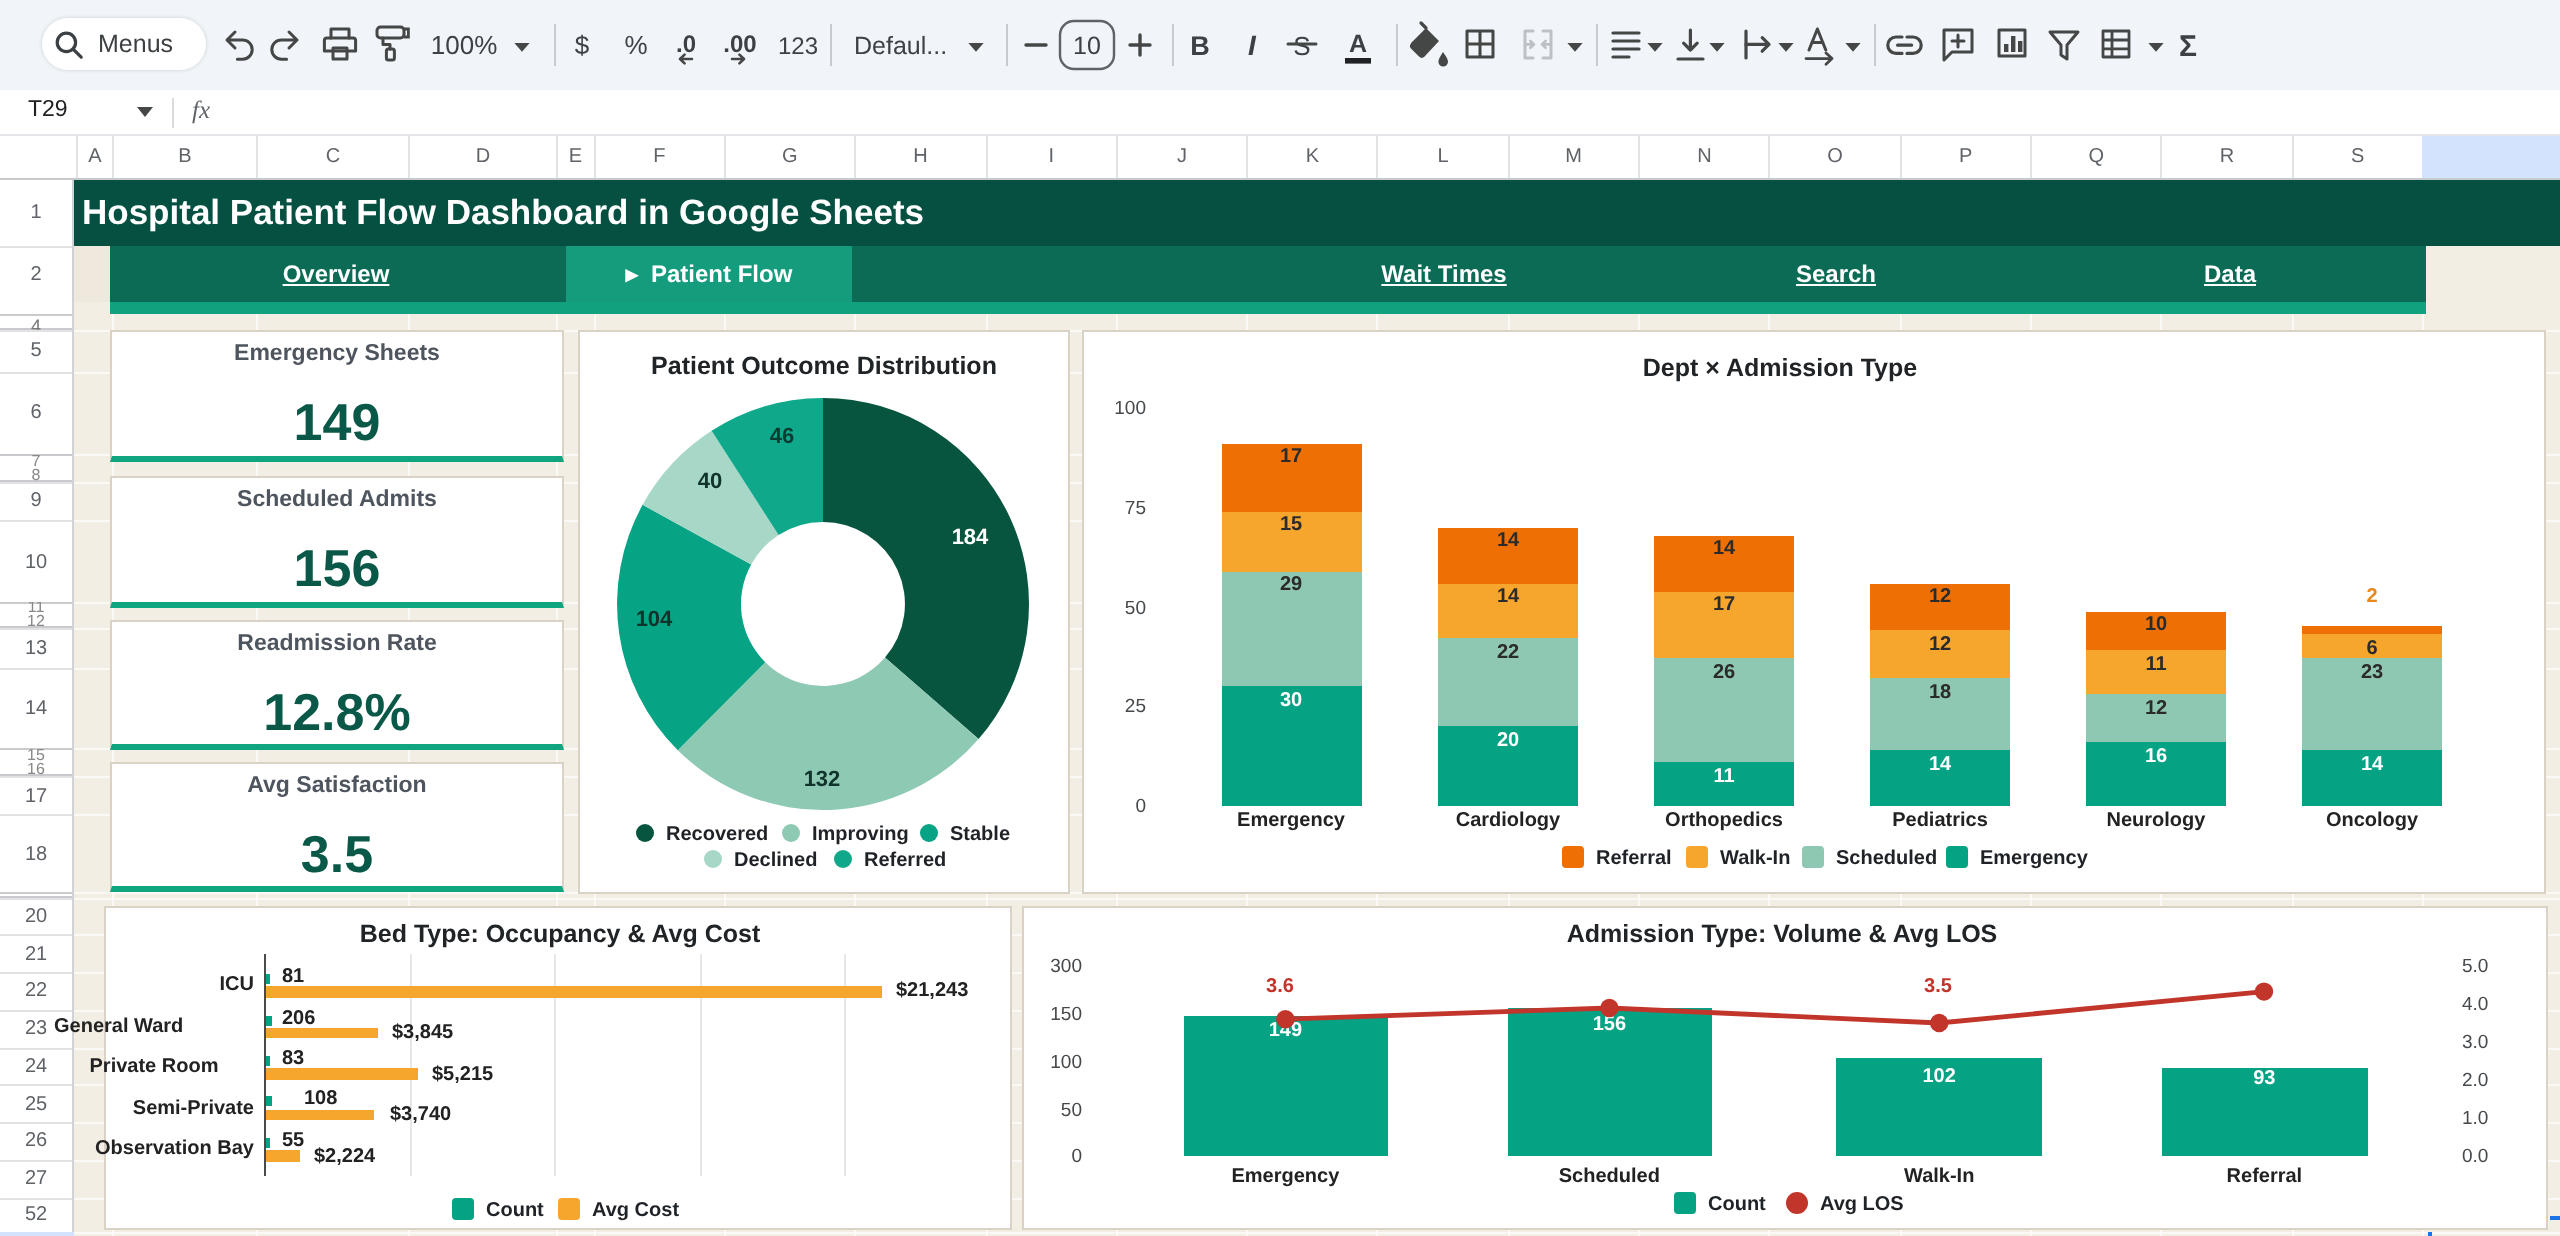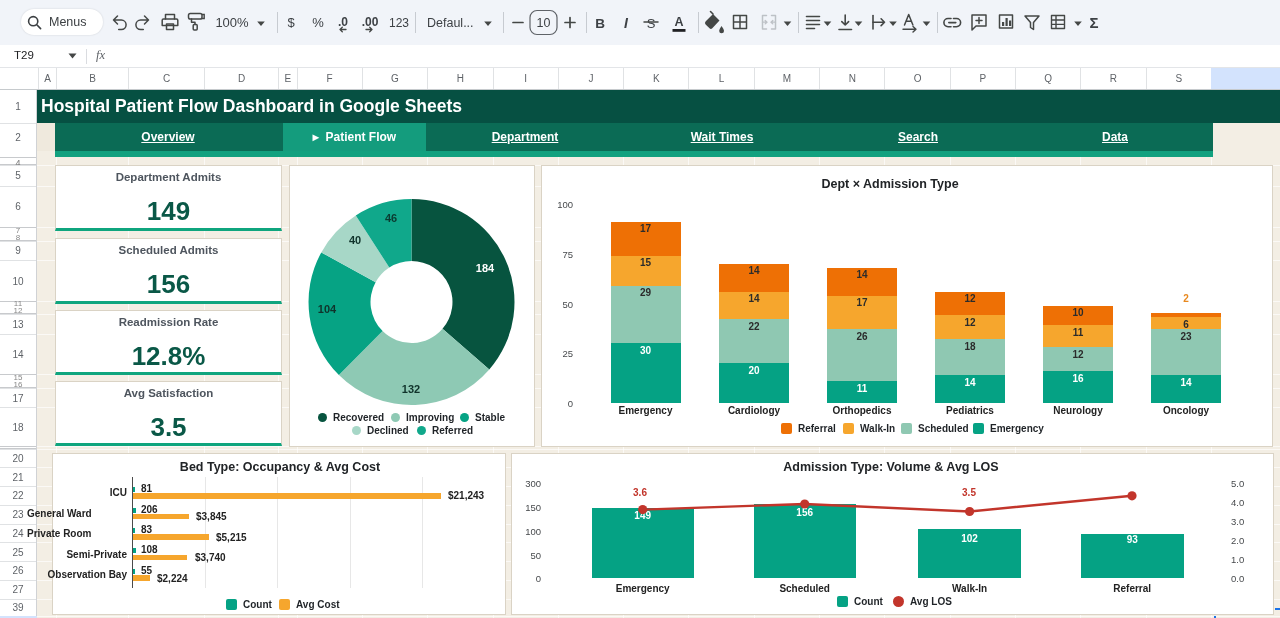--- a/index.html
+++ b/index.html
@@ -148,21 +148,21 @@
       <div class="rh" style="top:298.0px;height:19.3px">17</div>
       <div class="rh" style="top:317.3px;height:38.5px">18</div>
       <div class="rh" style="top:358.6px;height:18.8px">20</div>
       <div class="rh" style="top:377.4px;height:18.7px">21</div>
       <div class="rh" style="top:396.1px;height:18.7px">22</div>
       <div class="rh" style="top:414.8px;height:18.7px">23</div>
       <div class="rh" style="top:433.5px;height:18.8px">24</div>
       <div class="rh" style="top:452.3px;height:18.7px">25</div>
       <div class="rh" style="top:471.0px;height:18.7px">26</div>
       <div class="rh" style="top:489.7px;height:18.8px">27</div>
-      <div class="rh" style="top:508.5px;height:17.8px">39</div>
+      <div class="rh" style="top:508.5px;height:17.8px">52</div>
 <div class="abs" style="left:0;top:66.5px;width:36px;height:8.599999999999994px;border-top:1px solid #c8cacd;border-bottom:1px solid #c8cacd"></div>
       <div class="abs" style="left:0;top:137px;width:36px;height:13.800000000000011px;border-top:1px solid #c8cacd;border-bottom:1px solid #c8cacd"></div>
       <div class="abs" style="left:0;top:211.3px;width:36px;height:12.5px;border-top:1px solid #c8cacd;border-bottom:1px solid #c8cacd"></div>
       <div class="abs" style="left:0;top:284.3px;width:36px;height:13.699999999999989px;border-top:1px solid #c8cacd;border-bottom:1px solid #c8cacd"></div>
       <div class="abs" style="left:0;top:355.8px;width:36px;height:2.8000000000000114px;border-top:1px solid #c8cacd;border-bottom:1px solid #c8cacd"></div>
       <div class="abs" style="left:0;top:66.5px;width:36px;height:8.6px;overflow:hidden;font-size:9px;color:#777;text-align:center;line-height:13px">4</div>
 <div class="abs" style="left:0;top:137px;width:36px;height:13.8px;overflow:hidden;font-size:8px;color:#888;text-align:center;line-height:7px">7<br>8</div>
 <div class="abs" style="left:0;top:211.3px;width:36px;height:12.5px;overflow:hidden;font-size:8px;color:#888;text-align:center;line-height:6.5px">11<br>12</div>
 <div class="abs" style="left:0;top:284.3px;width:36px;height:13.7px;overflow:hidden;font-size:8px;color:#888;text-align:center;line-height:7px">15<br>16</div>
 <div style="position:absolute;left:0;top:526.3px;width:37px;height:2px;background:#d3e3fd"></div>
@@ -211,39 +211,39 @@
     <div class="abs" style="left:37px;top:616.3px;width:1243px;height:1px;background:rgba(255,255,255,.65)"></div>
 
 <div class="abs" style="left:37px;top:90px;width:1243px;height:33px;background:#065042"></div>
 <div class="abs" style="left:41px;top:90px;height:33px;display:flex;align-items:center;font-weight:bold;font-size:17.5px;color:#fff">Hospital Patient Flow Dashboard in Google Sheets</div>
 <div class="abs" style="left:37px;top:123px;width:18px;height:28px;background:#efe9dd"></div>
 <div class="abs" style="left:55px;top:123px;width:1158px;height:28px;background:#0b6b55"></div>
 <div class="abs" style="left:283px;top:123px;width:143px;height:28px;background:#149c7d"></div>
 <div class="abs" style="left:55px;top:151px;width:1158px;height:6px;background:#12a17f"></div>
 <div class="tab" style="left:96px">Overview</div>
 <div class="tabA" style="left:283px">▸&nbsp; Patient Flow</div>
-<div class="tab" style="left:453px">Department</div>
 <div class="tab" style="left:650px">Wait Times</div>
 <div class="tab" style="left:1043px">Data</div>
 <div class="tab" style="left:846px">Search</div>
 
 <div class="card" style="left:55px;top:165px;width:227px;height:66px;border-bottom:3.5px solid #0fa57e"></div>
-<div class="kpit" style="left:56px;top:171px">Department Admits</div>
+<div class="kpit" style="left:56px;top:171px">Emergency Sheets</div>
 <div class="kpiv" style="left:56px;top:196px">149</div>
 <div class="card" style="left:55px;top:238px;width:227px;height:66px;border-bottom:3.5px solid #0fa57e"></div>
 <div class="kpit" style="left:56px;top:244px">Scheduled Admits</div>
 <div class="kpiv" style="left:56px;top:269px">156</div>
 <div class="card" style="left:55px;top:310px;width:227px;height:65px;border-bottom:3.5px solid #0fa57e"></div>
 <div class="kpit" style="left:56px;top:316px">Readmission Rate</div>
 <div class="kpiv" style="left:56px;top:341px">12.8%</div>
 <div class="card" style="left:55px;top:381px;width:227px;height:65px;border-bottom:3.5px solid #0fa57e"></div>
 <div class="kpit" style="left:56px;top:387px">Avg Satisfaction</div>
 <div class="kpiv" style="left:56px;top:412px">3.5</div>
 
 <div class="card" style="left:289px;top:165px;width:246px;height:282px"></div>
+<div class="ctitle" style="left:289px;width:246px;top:176px">Patient Outcome Distribution</div>
 <svg class="abs" style="left:289px;top:165px" width="246" height="282" viewBox="289 165 246 282">
 <path d="M411.5 199.0 A103.0 103.0 0 0 1 489.3 369.5 L442.5 328.8 A41.0 41.0 0 0 0 411.5 261.0 Z" fill="#07543f"></path>
 <path d="M489.3 369.5 A103.0 103.0 0 0 1 338.9 375.1 L382.6 331.1 A41.0 41.0 0 0 0 442.5 328.8 Z" fill="#8ec9b4"></path>
 <path d="M338.9 375.1 A103.0 103.0 0 0 1 321.3 252.4 L375.6 282.2 A41.0 41.0 0 0 0 382.6 331.1 Z" fill="#06a384"></path>
 <path d="M321.3 252.4 A103.0 103.0 0 0 1 355.8 215.4 L389.3 267.5 A41.0 41.0 0 0 0 375.6 282.2 Z" fill="#a7d7c7"></path>
 <path d="M355.8 215.4 A103.0 103.0 0 0 1 411.5 199.0 L411.5 261.0 A41.0 41.0 0 0 0 389.3 267.5 Z" fill="#10a88b"></path>
 <text x="485" y="272" font-size="11" font-weight="bold" fill="#fff" text-anchor="middle">184</text>
 <text x="411" y="393" font-size="11" font-weight="bold" fill="#10332b" text-anchor="middle">132</text>
 <text x="327" y="313" font-size="11" font-weight="bold" fill="#10332b" text-anchor="middle">104</text>
 <text x="355" y="244" font-size="11" font-weight="bold" fill="#10332b" text-anchor="middle">40</text>
@@ -323,37 +323,37 @@
 
 <div class="card" style="left:52px;top:453px;width:454px;height:162px"></div>
 <div class="ctitle" style="left:152px;width:256px;top:460px">Bed Type: Occupancy &amp; Avg Cost</div>
 <div class="gline" style="left:205px;top:477px;height:111px"></div>
 <div class="gline" style="left:277px;top:477px;height:111px"></div>
 <div class="gline" style="left:350px;top:477px;height:111px"></div>
 <div class="gline" style="left:422px;top:477px;height:111px"></div>
 <div class="abs" style="left:132px;top:477px;width:1px;height:111px;background:#4a4a4a"></div>
 <div class="catlab" style="left:27px;top:487px;width:100px;text-align:right">ICU</div>
 <div class="catlab" style="left:27px;top:508px;width:100px;text-align:left">General Ward</div>
-<div class="catlab" style="left:27px;top:528px;width:100px;text-align:left">Private Room</div>
+<div class="catlab" style="left:27px;top:528px;width:100px;text-align:center">Private Room</div>
 <div class="catlab" style="left:27px;top:549px;width:100px;text-align:right">Semi-Private</div>
 <div class="catlab" style="left:27px;top:569px;width:100px;text-align:right">Observation Bay</div>
 <div class="abs" style="left:133px;top:487px;width:2.4px;height:5px;background:#05a284"></div>
 <div class="abs" style="left:133px;top:493.1px;width:307.7px;height:5.5px;background:#f6a62d"></div>
 <div class="abs" style="left:133px;top:507.8px;width:3.2px;height:5px;background:#05a284"></div>
 <div class="abs" style="left:133px;top:513.9px;width:55.8px;height:5.5px;background:#f6a62d"></div>
 <div class="abs" style="left:133px;top:528.2px;width:2.4px;height:5px;background:#05a284"></div>
 <div class="abs" style="left:133px;top:534.3px;width:75.6px;height:5.5px;background:#f6a62d"></div>
 <div class="abs" style="left:133px;top:548.4px;width:2.6px;height:5px;background:#05a284"></div>
 <div class="abs" style="left:133px;top:554.5px;width:54.2px;height:5.5px;background:#f6a62d"></div>
 <div class="abs" style="left:133px;top:569.2px;width:2.2px;height:5px;background:#05a284"></div>
 <div class="abs" style="left:133px;top:575.3px;width:17px;height:5.5px;background:#f6a62d"></div>
 <div class="catlab" style="left:141px;top:483px">81</div>
 <div class="catlab" style="left:141px;top:503.8px">206</div>
 <div class="catlab" style="left:141px;top:524.2px">83</div>
-<div class="catlab" style="left:141px;top:544.4px">108</div>
+<div class="catlab" style="left:152px;top:544.4px">108</div>
 <div class="catlab" style="left:141px;top:565.2px">55</div>
 <div class="catlab" style="left:448px;top:490.3px">$21,243</div>
 <div class="catlab" style="left:196px;top:511.1px">$3,845</div>
 <div class="catlab" style="left:216px;top:531.5px">$5,215</div>
 <div class="catlab" style="left:195px;top:551.7px">$3,740</div>
 <div class="catlab" style="left:157px;top:572.5px">$2,224</div>
 <div class="leg" style="left:226px;top:599px"><span class="lsq" style="background:#05a284"></span>Count</div>
 <div class="leg" style="left:279px;top:599px"><span class="lsq" style="background:#f6a62d"></span>Avg Cost</div>
 
 <div class="card" style="left:511px;top:453px;width:763px;height:162px"></div>

